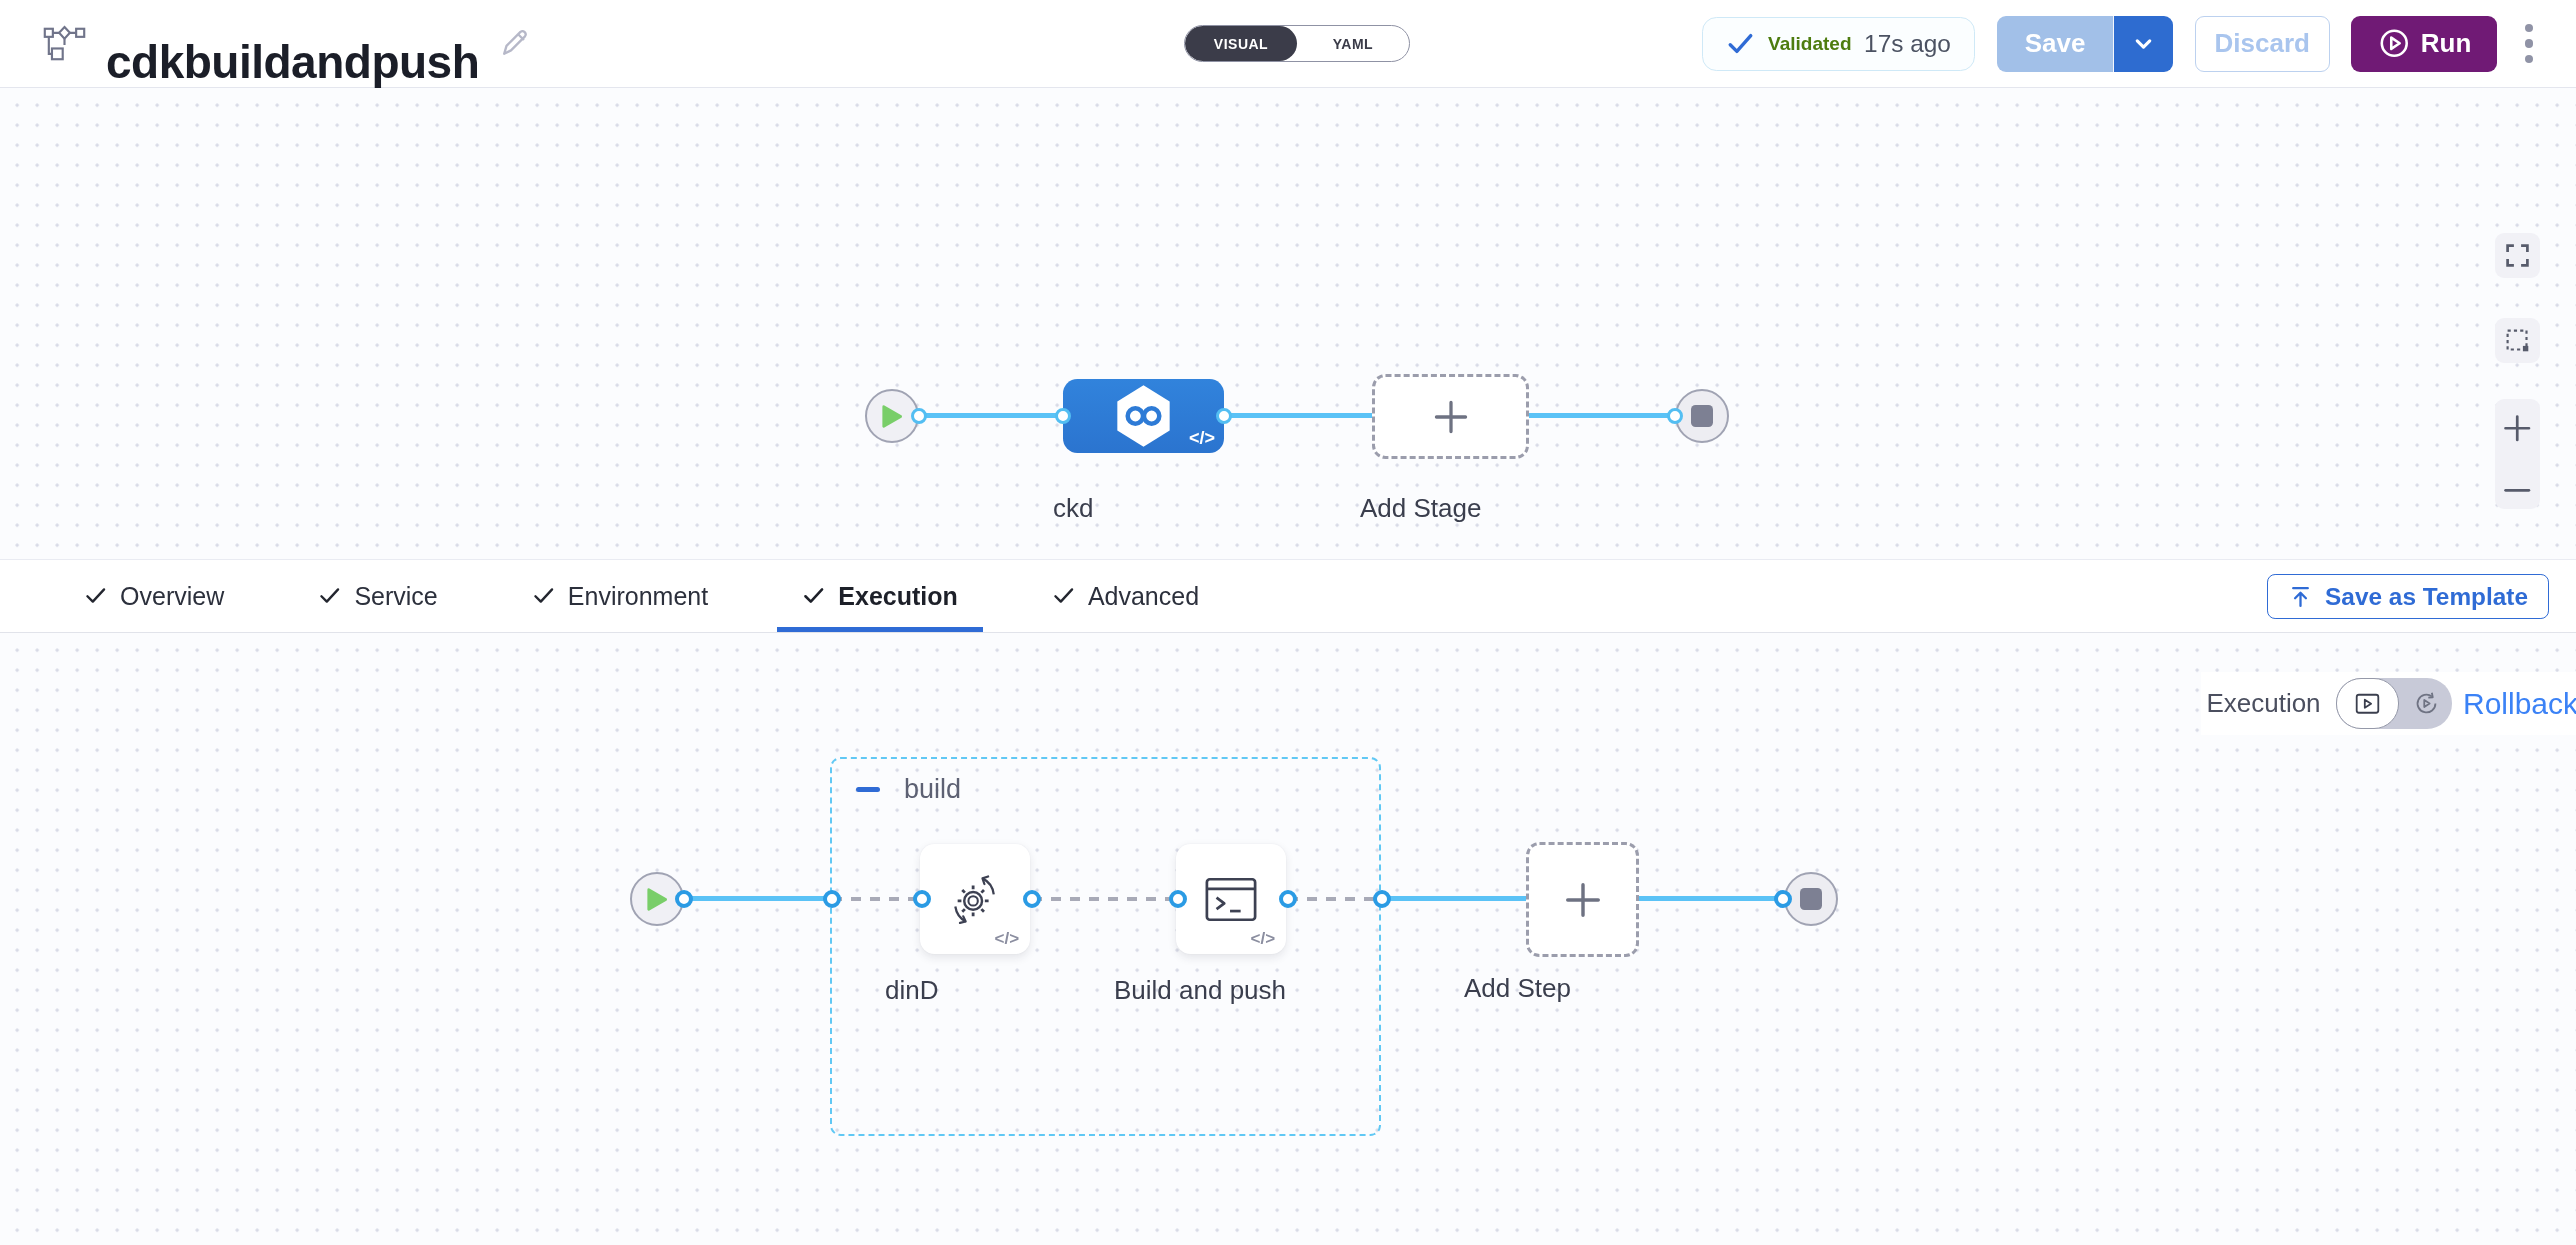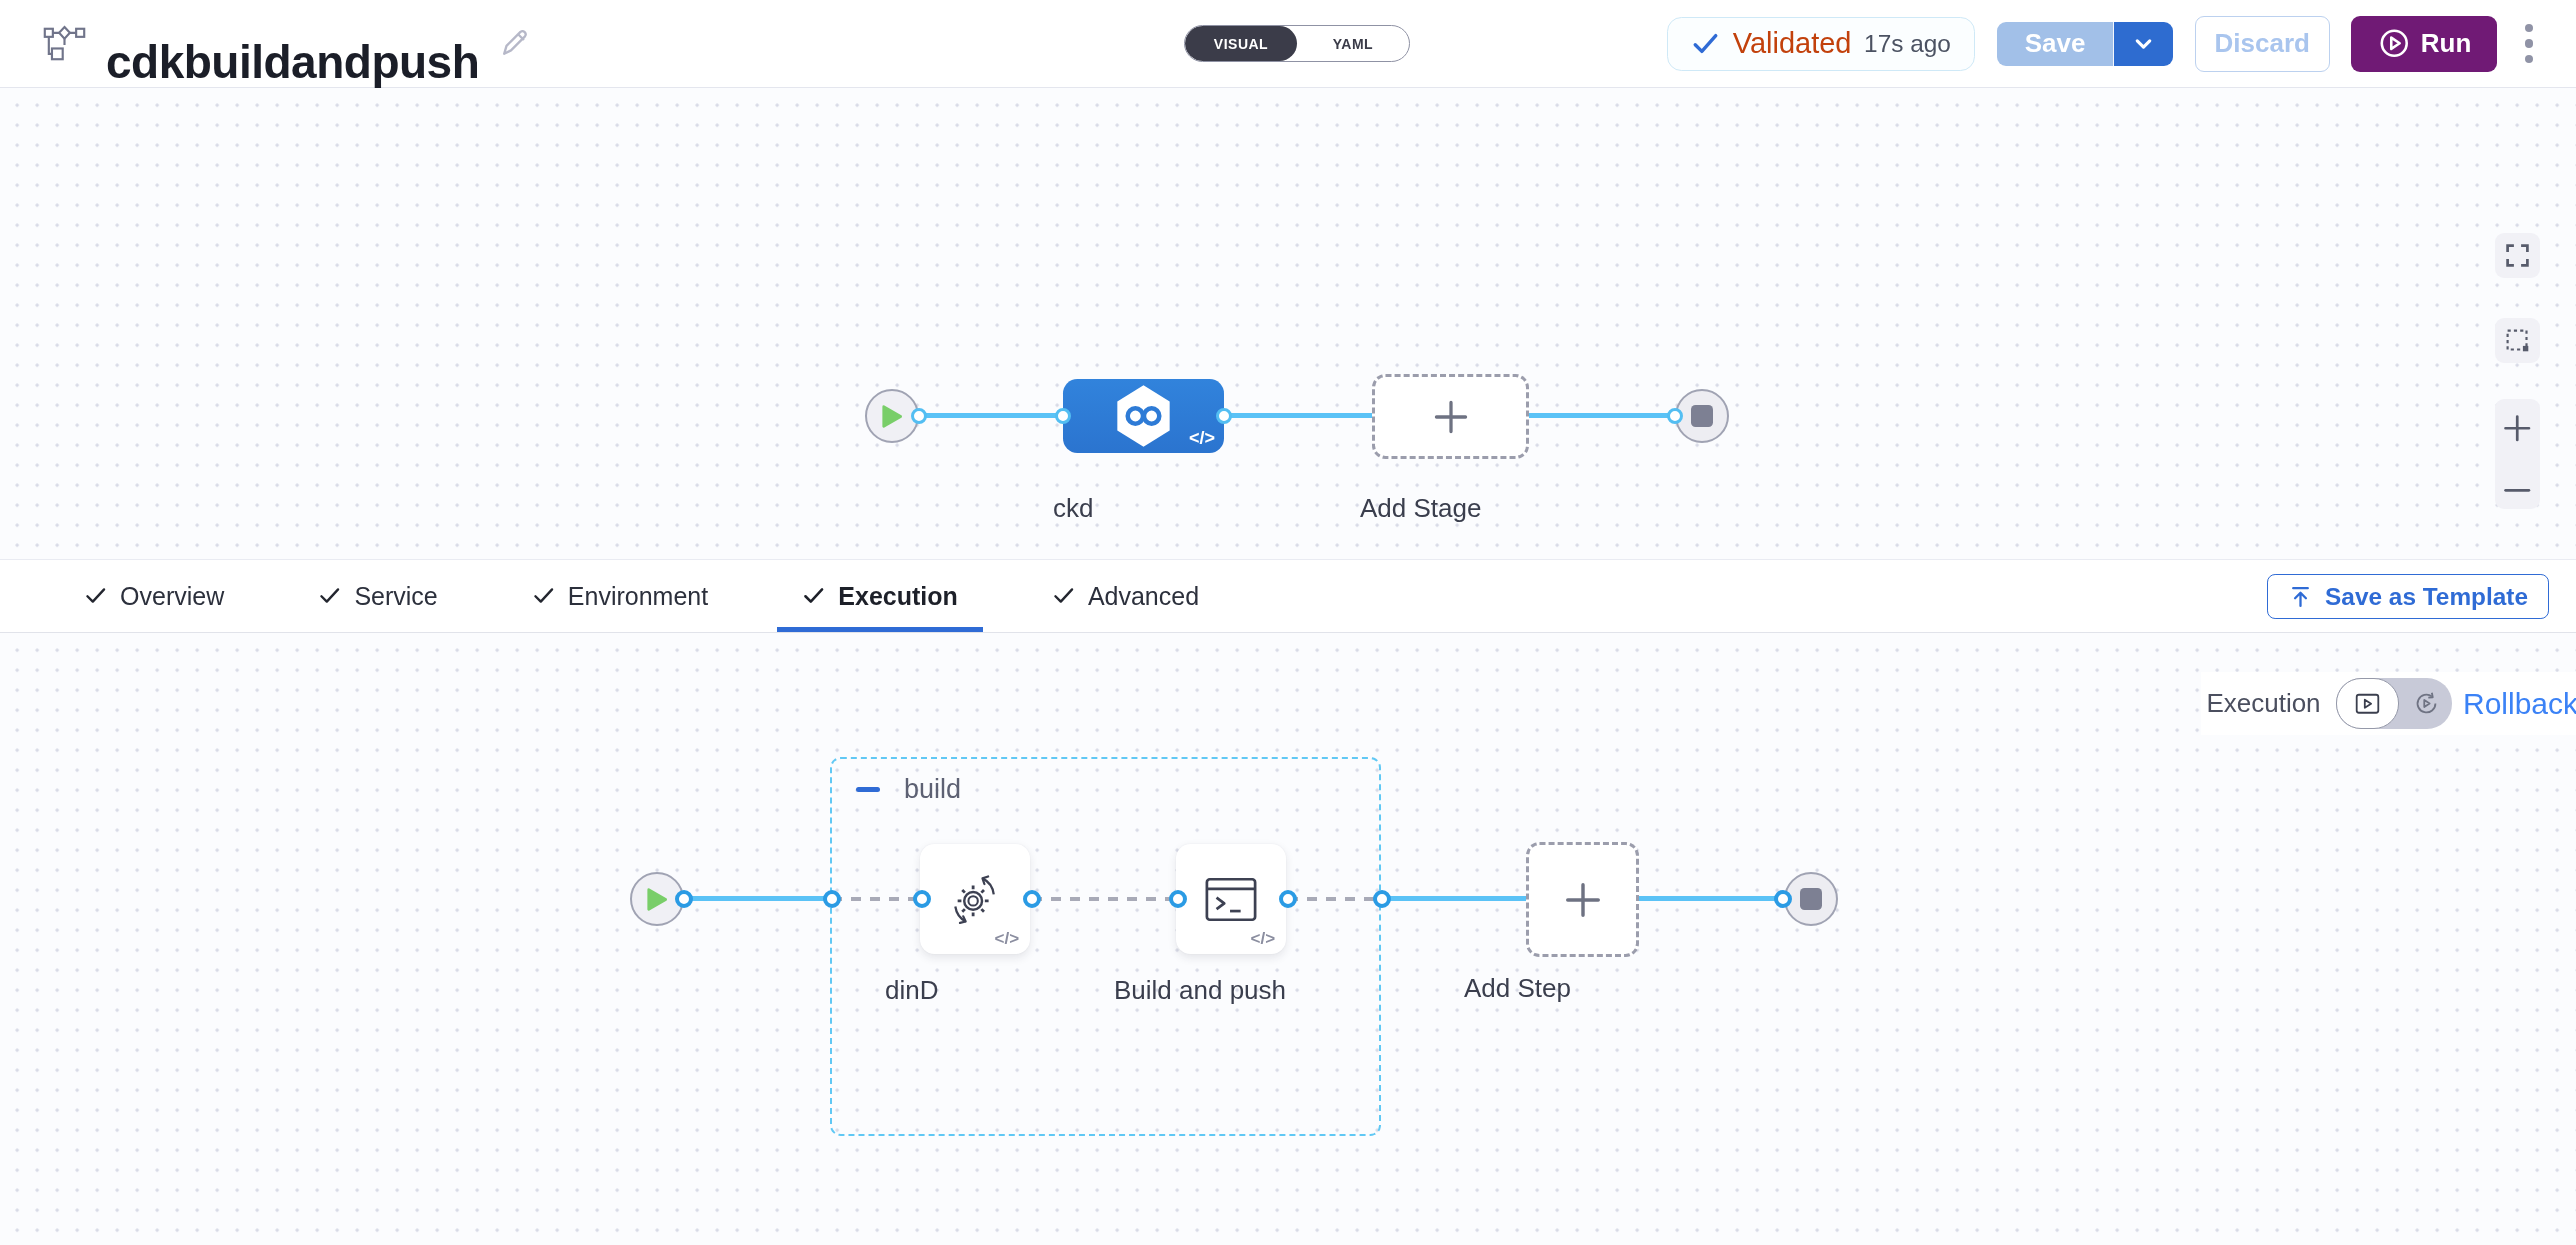--- a/index.html
+++ b/index.html
@@ -32,24 +32,24 @@
   }
   .mode-seg { flex:1; display:flex; align-items:center; justify-content:center;
     font-size:14px; font-weight:700; color:#3b3c49; letter-spacing:0.5px; cursor:pointer; }
   .mode-seg.selected { background:#3b3c49; color:#fff; border-radius:19px; }
 
   .hdr-right { position:absolute; right:38px; top:0; height:87px; display:flex; align-items:center; gap:21.7px; }
   .validated-badge {
     height:54px; padding:0 23.5px; border:1.8px solid #cfe9f7; border-radius:14.4px;
     background:#fbfeff; display:flex; align-items:center; gap:12.6px;
   }
-  .validated-label { font-size:29px; font-weight:400; color:#c2410c; }
+  .validated-label { font-size:19px; font-weight:700; color:#4d7c0f; }
   .validated-time  { font-size:24.4px; color:#4b5262; }
 
-  .save-split { display:flex; height:44px; }
+  .save-split { display:flex; height:56px; }
   .save-main {
     width:116px; background:#a2c0e8; color:#fff; font-size:26px; font-weight:700;
     border:none; border-radius:9px 0 0 9px; cursor:pointer;
   }
   .save-caret {
     width:60px; background:#2e6cd0; border:none; border-left:1.8px solid rgba(255,255,255,.95);
     border-radius:0 9px 9px 0; display:flex; align-items:center; justify-content:center; cursor:pointer;
   }
   .discard-btn {
     width:135px; height:56px; background:#fff; border:1.8px solid #bcd1ef; border-radius:9px;

